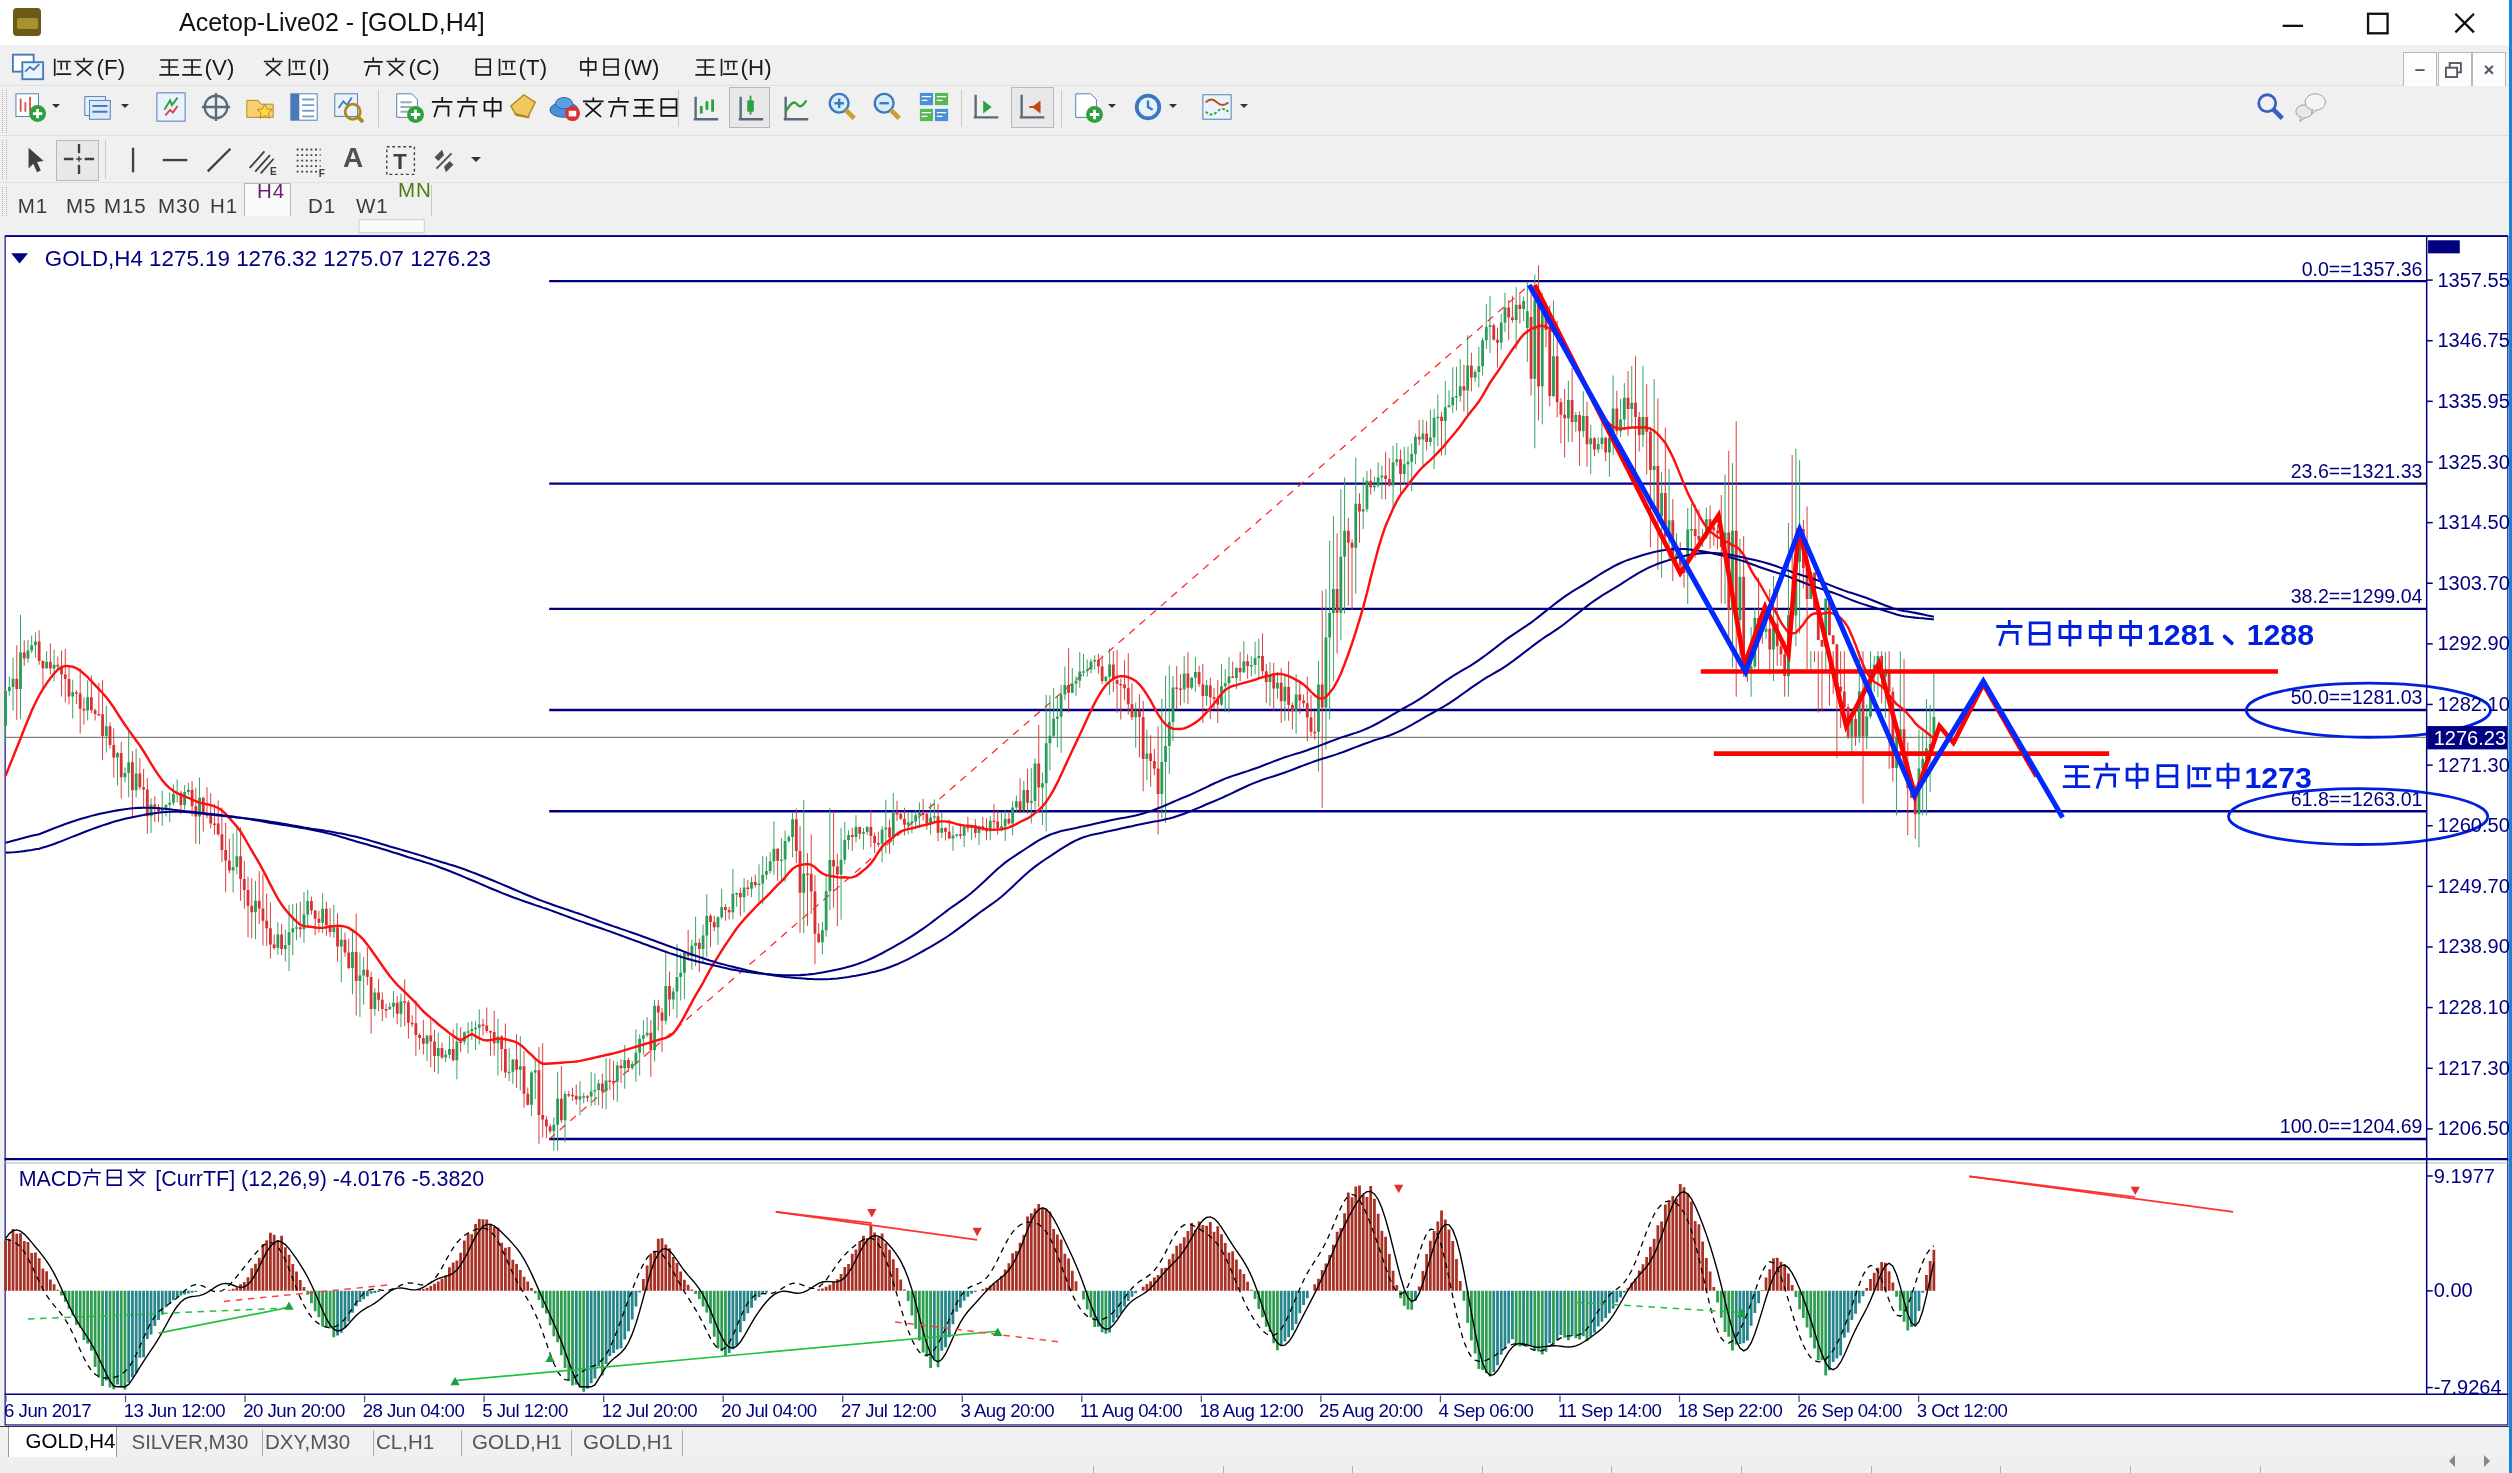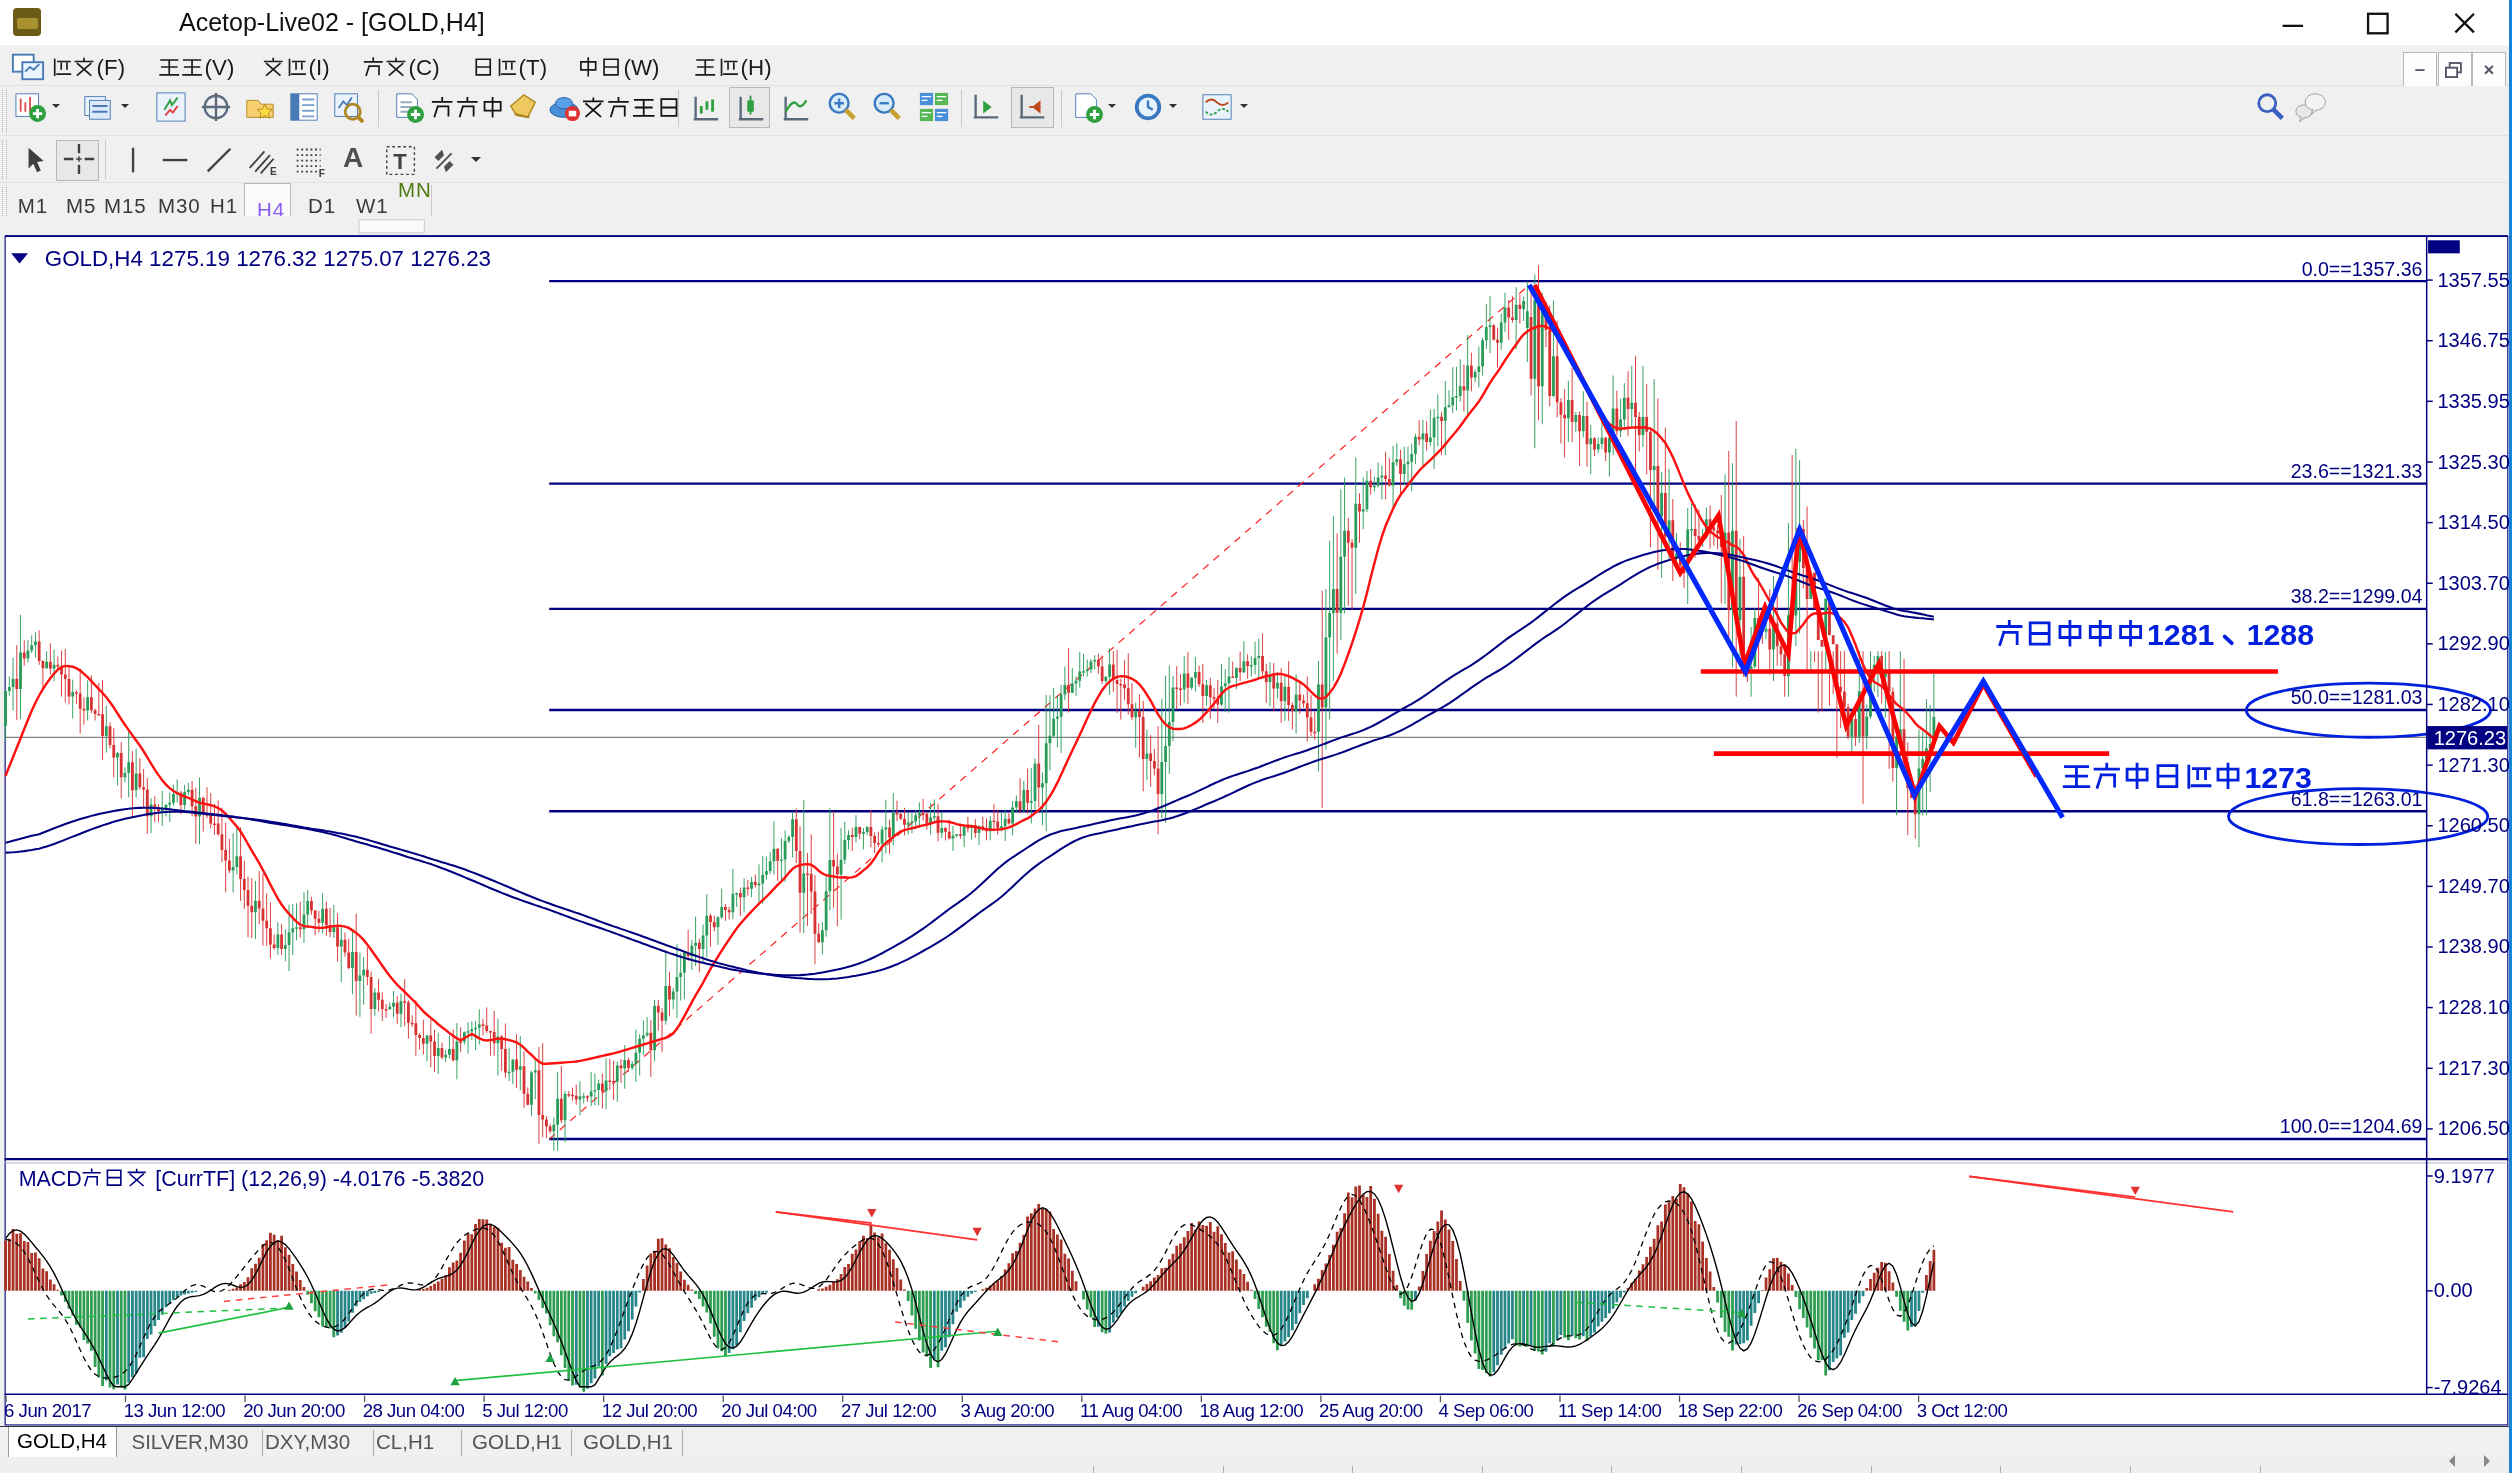--- a/index.html
+++ b/index.html
@@ -235,21 +235,21 @@
   </svg>
 <div style="position:absolute;left:471px;top:157px;width:0;height:0;border:5.6px solid transparent;border-top-color:#333"></div>
 <div style="position:absolute;left:0;top:183px;width:2512px;height:43px;background:#f0f0f0"></div>
 <div style="position:absolute;left:1.9px;top:187px;width:4.7px;height:35px;border-left:1.9px dotted #b0b0b0;border-right:1.9px dotted #b0b0b0"></div>
 <div style="position:absolute;left:244px;top:183px;width:47px;height:43px;background:#fafafa;border:0.9px solid #b8b8b8"></div>
 <div style="position:absolute;left:17.7px;top:194px;font:20.5px Liberation Sans;color:#3a3a3a;letter-spacing:0.9px">M1</div>
 <div style="position:absolute;left:66px;top:194px;font:20.5px Liberation Sans;color:#3a3a3a;letter-spacing:0.9px">M5</div>
 <div style="position:absolute;left:104px;top:194px;font:20.5px Liberation Sans;color:#3a3a3a;letter-spacing:0.9px">M15</div>
 <div style="position:absolute;left:158px;top:194px;font:20.5px Liberation Sans;color:#3a3a3a;letter-spacing:0.9px">M30</div>
 <div style="position:absolute;left:210px;top:194px;font:20.5px Liberation Sans;color:#3a3a3a;letter-spacing:0.9px">H1</div>
-<div style="position:absolute;left:257px;top:198px;font:20.5px Liberation Sans;color:#8b5cf6;letter-spacing:0.9px">H4</div>
+<div style="position:absolute;left:257px;top:179px;font:20.5px Liberation Sans;color:#701a75;letter-spacing:0.9px">H4</div>
 <div style="position:absolute;left:308px;top:194px;font:20.5px Liberation Sans;color:#3a3a3a;letter-spacing:0.9px">D1</div>
 <div style="position:absolute;left:356px;top:194px;font:20.5px Liberation Sans;color:#3a3a3a;letter-spacing:0.9px">W1</div>
 <div style="position:absolute;left:398px;top:178px;font:20.5px Liberation Sans;color:#4d7c0f;letter-spacing:0.9px">MN</div>
 <div style="position:absolute;left:431px;top:185px;width:0.9px;height:41px;background:#c8c8c8"></div>
 <div style="position:absolute;left:0;top:216px"><svg width="2512" height="1257" viewBox="0 232 2694 1348" font-family="Liberation Sans, sans-serif">
       <rect x="0" y="232" width="2694" height="22" fill="#f0f0f0"></rect>
       <rect x="385" y="236" width="70" height="14" fill="#fafafa" stroke="#c8c8c8"></rect>
       <rect x="5" y="253" width="2685" height="1276" fill="#ffffff"></rect>
       <rect x="5.5" y="253.5" width="2684" height="1275" fill="none" stroke="#000080" stroke-width="1.2"></rect>
       <path d="M5.5 253.5H2689.5" stroke="#000080" stroke-width="2" fill="none"></path>
@@ -402,21 +402,21 @@
       <path d="M1673 1497v7" stroke="#555" stroke-width="1.4" fill="none"></path>
       <text x="1671" y="1520" font-size="20" letter-spacing="-0.55" fill="#000080">11 Sep 14:00</text>
       <path d="M1801.2 1497v7" stroke="#555" stroke-width="1.4" fill="none"></path>
       <text x="1799.2" y="1520" font-size="20" letter-spacing="-0.55" fill="#000080">18 Sep 22:00</text>
       <path d="M1929.4 1497v7" stroke="#555" stroke-width="1.4" fill="none"></path>
       <text x="1927.4" y="1520" font-size="20" letter-spacing="-0.55" fill="#000080">26 Sep 04:00</text>
       <path d="M2057.6 1497v7" stroke="#555" stroke-width="1.4" fill="none"></path>
       <text x="2055.6" y="1520" font-size="20" letter-spacing="-0.55" fill="#000080">3 Oct 12:00</text>
     </svg></div>
 <div style="position:absolute;left:0;top:1426px;width:2512px;height:31px;background:#f0f0f0;border-top:0.9px solid #333"></div>
-<div style="position:absolute;left:7.5px;top:1427px;width:109px;height:42px;background:#fff;border:0.9px solid #999;border-top:none;font:20.5px Liberation Sans;color:#000;text-align:center;line-height:28px">GOLD,H4</div>
+<div style="position:absolute;left:7.5px;top:1427px;width:109px;height:42px;background:#fff;border:0.9px solid #999;border-top:none;font:20.5px Liberation Sans;color:#000;text-align:right;line-height:28px">GOLD,H4</div>
 <div style="position:absolute;left:118px;top:1430px;width:145px;height:26px;background:#f0f0f0;border-right:0.9px solid #aaa;font:20.5px Liberation Sans;color:#555;text-align:center;line-height:24px">SILVER,M30</div>
 <div style="position:absolute;left:265px;top:1430px;width:109px;height:26px;background:#f0f0f0;border-right:0.9px solid #aaa;font:20.5px Liberation Sans;color:#555;line-height:24px">DXY,M30</div>
 <div style="position:absolute;left:376px;top:1430px;width:86px;height:26px;background:#f0f0f0;border-right:0.9px solid #aaa;font:20.5px Liberation Sans;color:#555;text-align:left;line-height:24px">CL,H1</div>
 <div style="position:absolute;left:463px;top:1430px;width:109px;height:26px;background:#f0f0f0;border-right:0.9px solid #aaa;font:20.5px Liberation Sans;color:#555;text-align:center;line-height:24px">GOLD,H1</div>
 <div style="position:absolute;left:574px;top:1430px;width:109px;height:26px;background:#f0f0f0;border-right:0.9px solid #aaa;font:20.5px Liberation Sans;color:#555;text-align:center;line-height:24px">GOLD,H1</div>
 <div style="position:absolute;left:0;top:1457px;width:2512px;height:17px;background:#efefef"></div>
 <div style="position:absolute;left:1093px;top:1466px;width:0.9px;height:7.5px;background:#b0b0b0"></div>
 <div style="position:absolute;left:1223px;top:1466px;width:0.9px;height:7.5px;background:#b0b0b0"></div>
 <div style="position:absolute;left:1352px;top:1466px;width:0.9px;height:7.5px;background:#b0b0b0"></div>
 <div style="position:absolute;left:1482px;top:1466px;width:0.9px;height:7.5px;background:#b0b0b0"></div>

